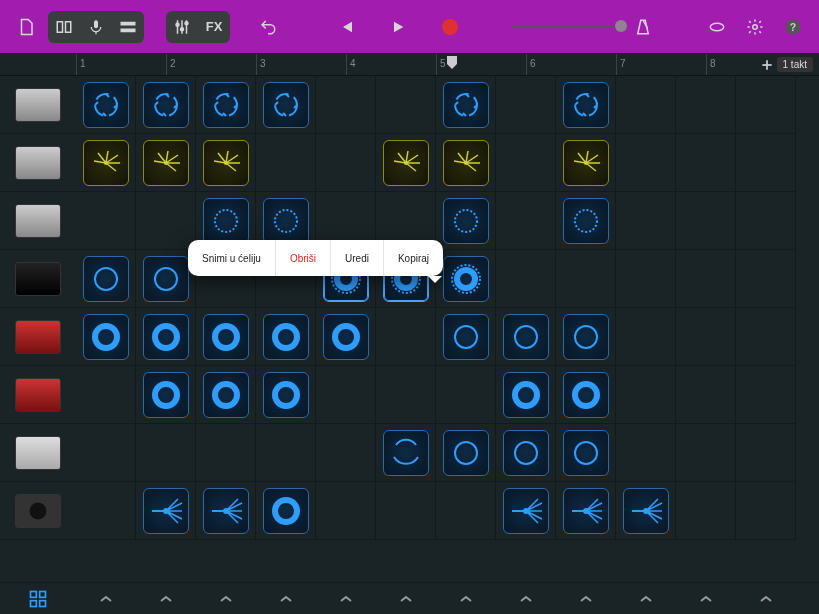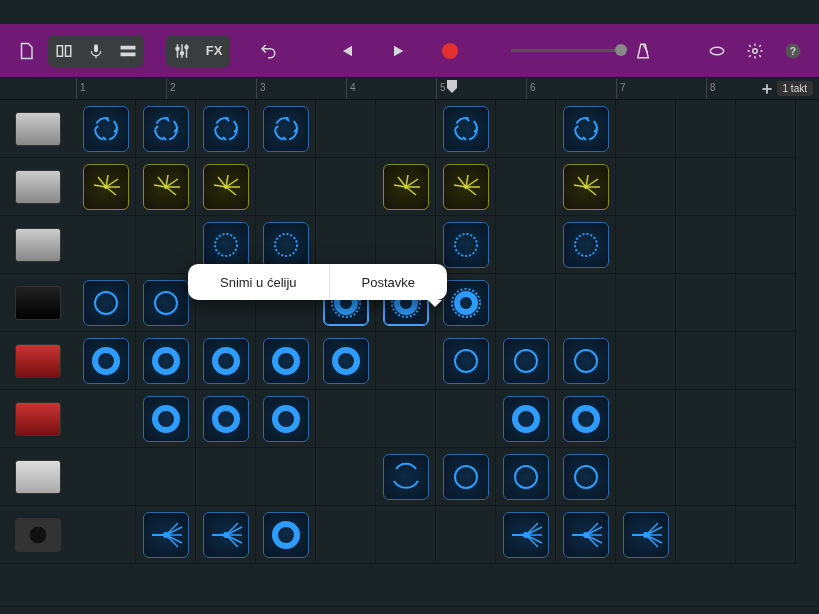--- a/index.html
+++ b/index.html
@@ -6,27 +6,26 @@
   body {
     width: 819px; height: 614px;
     background: #1a2326;
     font-family: -apple-system, Helvetica, Arial, sans-serif;
     color: #ccc;
     overflow: hidden;
     font-size: 13px;
   }
   .toolbar {
     height: 54px;
-    background: #701a75;
+    background: #a21caf;
     border-bottom: 1px solid #111;
     display: flex;
     align-items: center;
     padding: 0 10px;
     gap: 6px;
-    margin-top: 24px;
   }
   .tb-btn {
     width: 32px; height: 32px;
     display: flex; align-items: center; justify-content: center;
     color: #d6d6d6;
     border-radius: 4px;
     cursor: pointer;
   }
   .tb-group { display: flex; background: #3a3d3e; border-radius: 6px; }
   .tb-spacer { flex: 1; }
@@ -136,24 +135,24 @@
     padding: 0;
     height: 36px;
     align-items:stretch;
     z-index: 50;
   }
   .context-menu::after {
     content:""; position:absolute; left:240px; bottom:-7px;
     border:7px solid transparent; border-top-color:#fff; border-bottom:none;
   }
   .cm-item {
-    padding: 0 32px;
+    padding: 0 14px;
     display:flex; align-items:center;
     cursor:pointer;
-    font-size:13px;
+    font-size:10px;
     white-space:nowrap;
   }
   .cm-item + .cm-item { border-left:1px solid #e4e4e4; }
   .cm-item.danger { color:#e02020; }
 
   
 </style>
 </head>
 <body>
 
@@ -706,21 +705,23 @@
               <use href="#i-waveburst"></use>
             </svg>
           </div>
         </div>
         <div class="cell"></div>
         <div class="cell"></div>
       </div>
 
     <div class="context-menu" id="ctxmenu">
         <div class="cm-item">Snimi u ćeliju</div>
-        <div class="cm-item">Postavke</div>
+        <div class="cm-item danger">Obriši</div>
+        <div class="cm-item">Uredi</div>
+        <div class="cm-item">Kopiraj</div>
       </div>
   </div>
 </div>
 
 <div class="bottom-row">
   <div class="bottom-left">
     <svg width="20" height="20" viewBox="0 0 24 24" stroke="#2e9dff" stroke-width="2" fill="none">
         <rect x="3" y="3" width="7" height="7"></rect>
         <rect x="14" y="3" width="7" height="7"></rect>
         <rect x="3" y="14" width="7" height="7"></rect>

